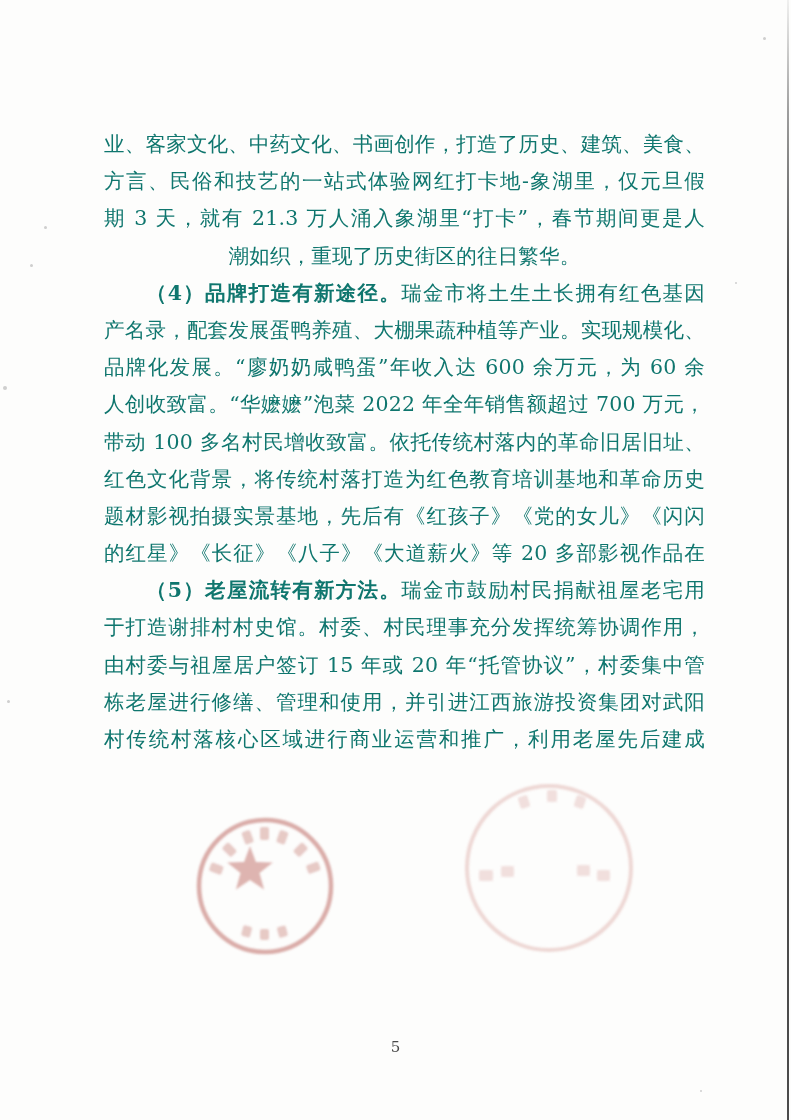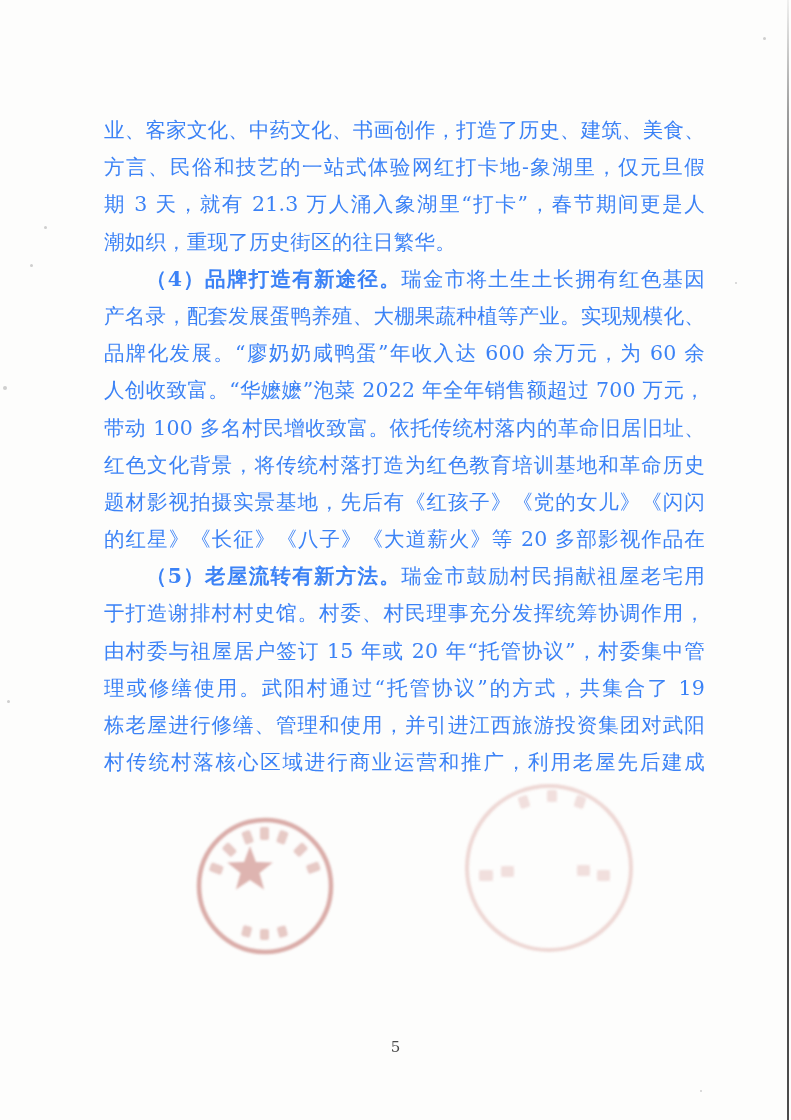--- a/index.html
+++ b/index.html
@@ -2,27 +2,28 @@
 <html><head>
 <meta charset="utf-8">
 <style>
   html,body { margin:0; padding:0; background:#ffffff; }
   .page {
     position:relative; width:791px; height:1120px;
     background:#fdfdfc; overflow:hidden;
     font-family:"DejaVu Serif","Liberation Serif",serif;
   }
   .textblock {
-    position:absolute; left:104px; top:112px; width:601px;
-    color:#3b82f6;
+    position:absolute; left:104px; top:126px; width:601px;
+    color:#0f766e;
   }
   .line {
     height:37.2px; line-height:37.2px; font-size:20.5px;
     white-space:nowrap; letter-spacing:0.2px;
     text-justify:inter-character;
+    text-align:center;
   }
   .line.j { text-align:justify; text-align-last:justify; }
   .line.ind { text-indent:42px; }
   .line strong { font-weight:700; }
   .page-number {
     position:absolute; top:1038px; left:0; width:791px;
     text-align:center; font-size:15px; color:#4a4a4a;
   }
   .edge-line {
     position:absolute; right:2px; top:0; width:2px; height:1120px;
@@ -49,21 +50,20 @@
       <div class="line j">产名录，配套发展蛋鸭养殖、大棚果蔬种植等产业。实现规模化、</div>
       <div class="line j">品牌化发展。“廖奶奶咸鸭蛋”年收入达 600 余万元，为 60 余</div>
       <div class="line j">人创收致富。“华嬷嬷”泡菜 2022 年全年销售额超过 700 万元，</div>
       <div class="line j">带动 100 多名村民增收致富。依托传统村落内的革命旧居旧址、</div>
       <div class="line j">红色文化背景，将传统村落打造为红色教育培训基地和革命历史</div>
       <div class="line j">题材影视拍摄实景基地，先后有《红孩子》《党的女儿》《闪闪</div>
       <div class="line j">的红星》《长征》《八子》《大道薪火》等 20 多部影视作品在</div>
       <div class="line j ind"><strong>（5）老屋流转有新方法。</strong>瑞金市鼓励村民捐献祖屋老宅用</div>
       <div class="line j">于打造谢排村村史馆。村委、村民理事充分发挥统筹协调作用，</div>
       <div class="line j">由村委与祖屋居户签订 15 年或 20 年“托管协议”，村委集中管</div>
-      <div class="line j">理或修缮使用。武阳村通过“托管协议”的方式，共集合了 19</div>
       <div class="line j">栋老屋进行修缮、管理和使用，并引进江西旅游投资集团对武阳</div>
       <div class="line j">村传统村落核心区域进行商业运营和推广，利用老屋先后建成</div>
     </div>
 
   <svg class="stamp" style="left:185px; top:806px;" width="160" height="160" viewBox="0 0 160 160">
     <defs>
       <filter id="blur1" x="-20%" y="-20%" width="140%" height="140%">
         <feGaussianBlur stdDeviation="1.1"></feGaussianBlur>
       </filter>
     </defs>

